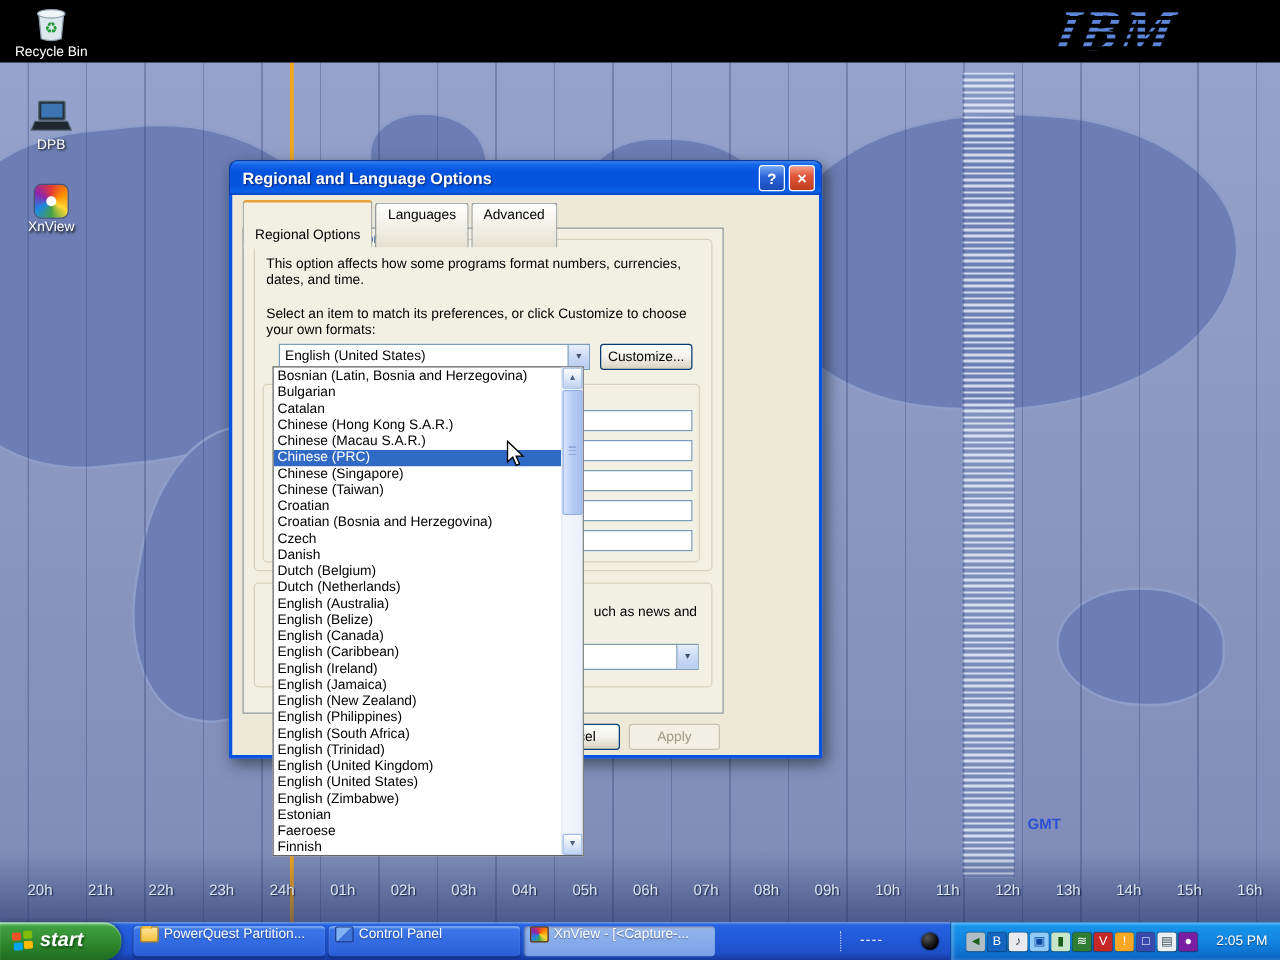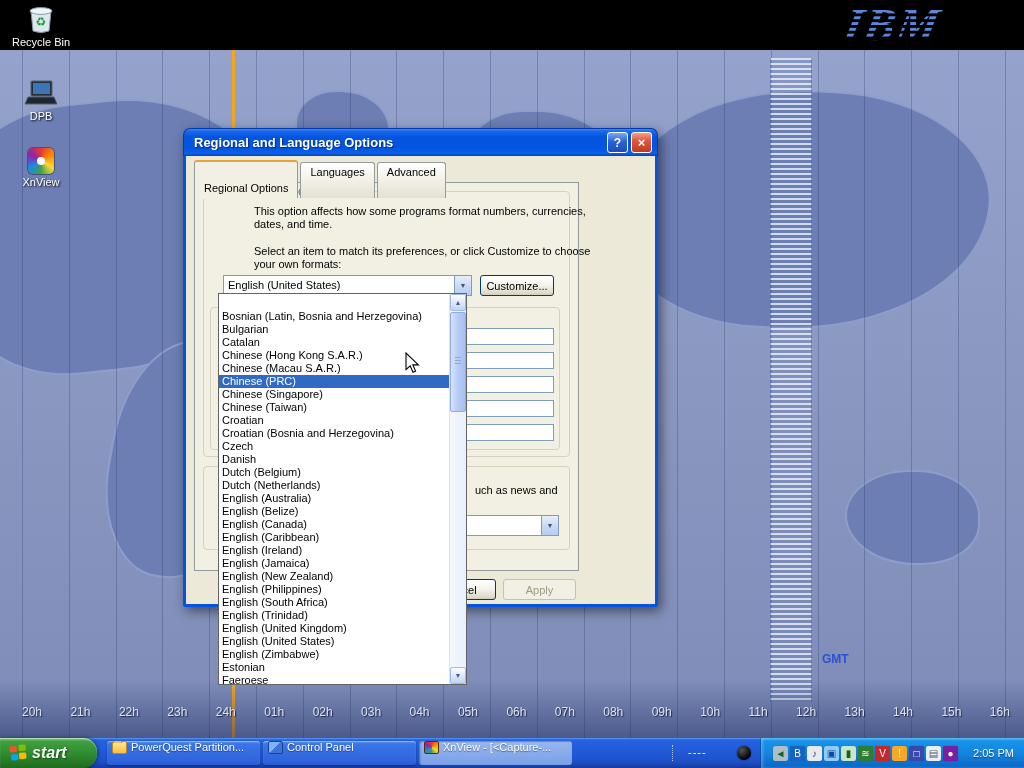--- a/index.html
+++ b/index.html
@@ -57,21 +57,21 @@
   .tab{padding:3px 9px 4px;border:1px solid #919B9C;border-bottom:none;border-radius:3px 3px 0 0;
     background:linear-gradient(180deg,#FFFFFF,#F1EFE4 55%,#E4E1D2);margin-right:2px;color:#000;}
   .tab.active{background:#F2F0E3;padding-top:20px;margin-top:-2px;border-top:2px solid #E8A33D;position:relative;}
   .tab.active::after{content:"";position:absolute;left:0;right:0;bottom:-1px;height:1px;background:#F2F0E3;}
   .tabpage{position:absolute;left:8px;top:26px;width:385px;height:389px;border:1px solid #919B9C;background:#F2F0E3;}
 
   .groupbox{position:absolute;border:1px solid #D5D2BD;border-radius:4px;}
   .gb-standards{left:8px;top:8px;width:367px;height:266px;}
   .gb-location{left:8px;top:283px;width:367px;height:84px;}
   .gb-caption{position:absolute;left:8px;top:-7px;background:#F2F0E3;padding:0 3px;color:#003399;}
-  .gb-text{position:absolute;color:#000;line-height:13px;margin-left:41px;}
+  .gb-text{position:absolute;color:#000;line-height:13px;}
   .desc{left:9px;top:13px;width:348px;}
   .instr{left:9px;top:53px;width:348px;}
 
   .combo{position:absolute;background:#fff;border:1px solid #7F9DB9;display:flex;align-items:stretch;}
   .combo-main{left:19px;top:83px;width:249px;height:21px;}
   .combo-loc{left:92px;top:48px;width:263px;height:21px;}
   .combo-text{flex:1;padding:3px 0 0 4px;white-space:nowrap;overflow:hidden;color:#000;}
   .combo-arrowbtn{width:17px;border-left:1px solid #7F9DB9;display:flex;align-items:center;justify-content:center;
     color:#40536F;font-size:7px;background:linear-gradient(180deg,#E7EEFB,#CBDAF5 50%,#B6CCF0);}
 
@@ -82,21 +82,21 @@
   .dlg-btn-cancel{left:237px;top:423px;width:73px;}
   .dlg-btn-apply{left:317px;top:423px;width:73px;border:1px solid #C5C2AE;background:#F2F0E4;color:#9C9A84;}
 
   .samples-group{left:6px;top:115px;width:350px;height:143px;}
   .sample-box{position:absolute;left:95px;width:248px;height:17px;background:#fff;border:1px solid #7F9DB9;}
   .loc-frag{position:absolute;left:271px;top:17px;color:#000;}
 
   
   .listbox{position:absolute;left:218px;top:293px;width:249px;height:392px;background:#fff;
     border:1px solid #636363;z-index:30;display:flex;}
-  .lang-col{flex:1;overflow:hidden;padding-top:1px;margin-top:15px;}
+  .lang-col{flex:1;overflow:hidden;padding-top:1px;}
   .lang-item{height:13px;line-height:13px;padding-left:3px;white-space:nowrap;color:#000;font-size:11px;}
   .lang-item.selected{background:#316AC5;color:#fff;}
   .scrollbar{width:17px;position:relative;border-left:1px solid #DDE4F0;
     background:linear-gradient(90deg,#F4F6FB,#EAF0FB);}
   .scr-btn{position:absolute;left:0;width:16px;height:17px;border:1px solid #9EBAE8;border-radius:2px;
     background:linear-gradient(180deg,#FDFEFF,#D9E4F7 60%,#C0D3F2);color:#4D6185;font-size:7px;
     display:flex;align-items:center;justify-content:center;}
   .scr-up{top:0;}
   .scr-down{bottom:0;}
   .scr-thumb{position:absolute;left:0;top:18px;width:16px;height:100px;border:1px solid #90AEE4;border-radius:2px;

